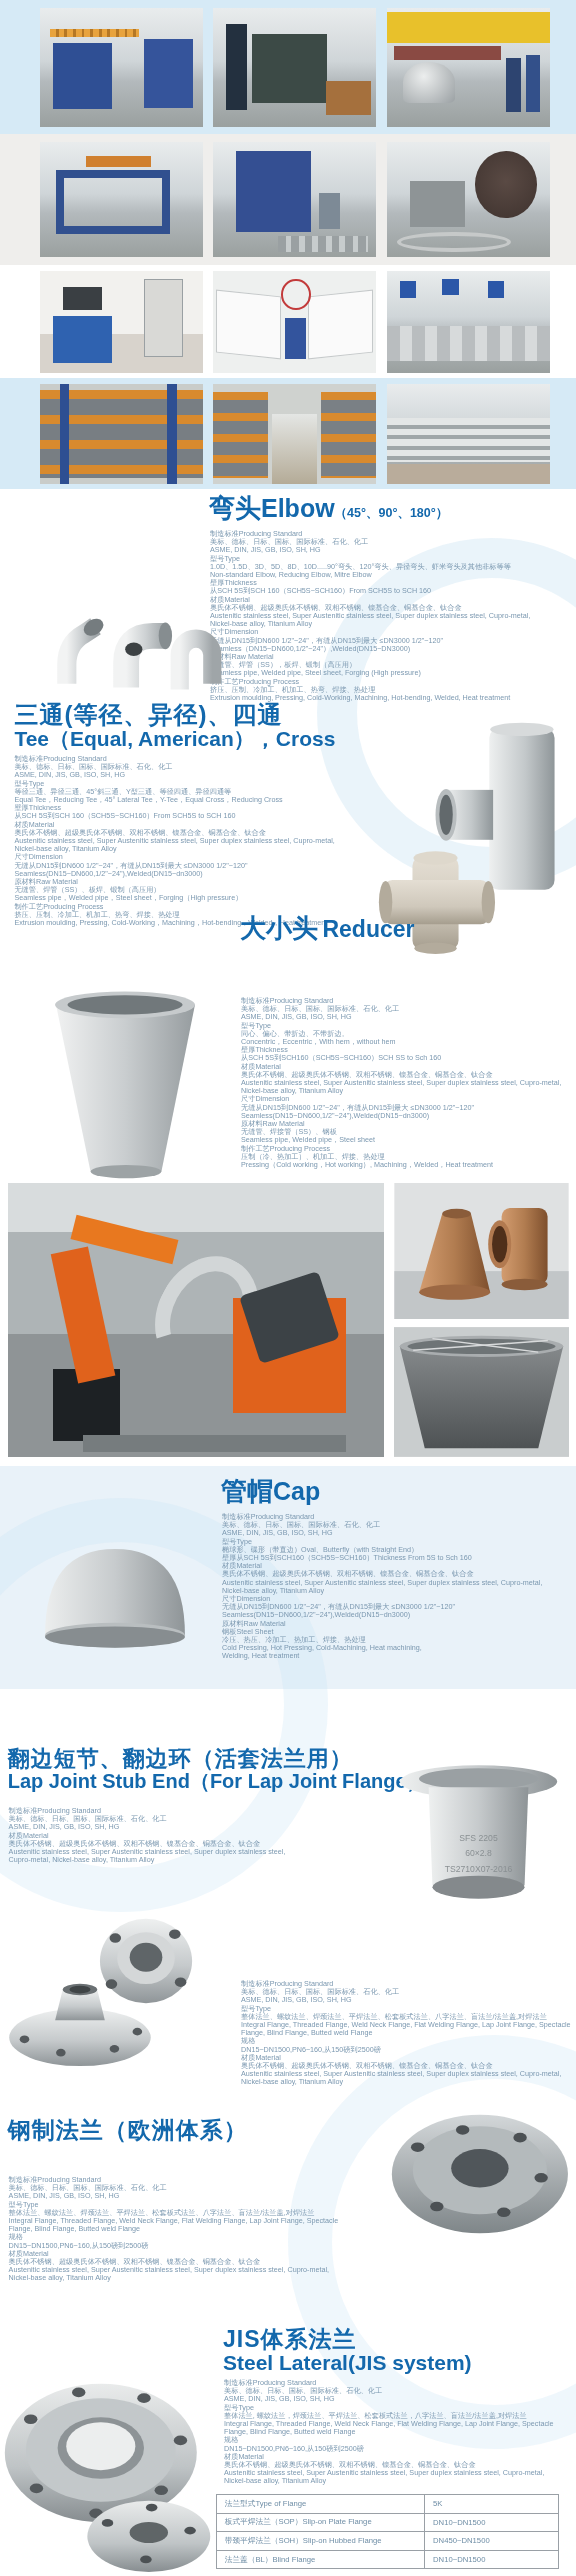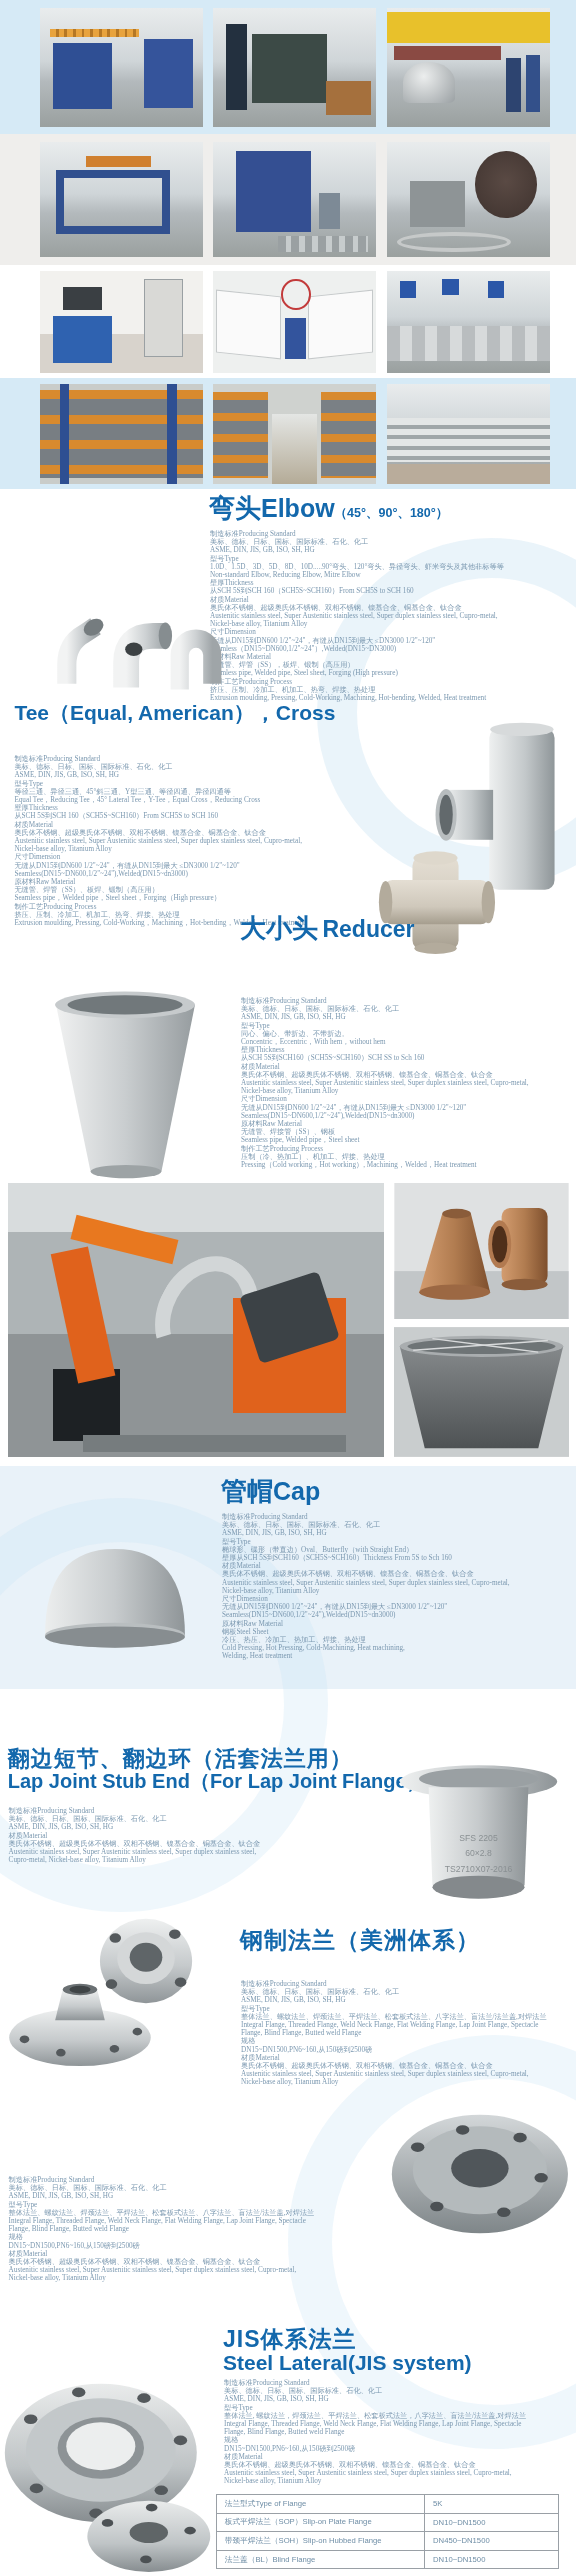--- a/index.html
+++ b/index.html
@@ -8,21 +8,21 @@
   .band{position:absolute;left:0;width:576px;}
   .wm{position:absolute;border-radius:50%;pointer-events:none;}
   .photo{position:absolute;overflow:hidden;background:linear-gradient(180deg,#e9eced 0%,#cfd5d8 45%,#b3b9bc 62%,#9aa09f 100%);}
   .photo i{position:absolute;display:block;}
   .sec-title{position:absolute;color:#1368ac;font-weight:bold;line-height:1.08;}
   .t-zh{font-size:24px;letter-spacing:1px;display:block;}
   .t-en{font-size:21px;display:block;}
   .t-inline-zh{font-size:26px;}
   .t-inline-en{font-size:25px;}
   .t-suffix{font-size:12.5px;font-weight:bold;text-align:right;}
-  .lines{position:absolute;font-family:Liberation Serif, serif;}
+  .lines{position:absolute;}
   .lines div{font-size:7.2px;line-height:8.2px;color:#7b98b0;white-space:nowrap;}
   .flange-table{position:absolute;border-collapse:collapse;background:rgba(255,255,255,.65);}
   .flange-table td{border:1px solid #9aa0a6;font-size:7.7px;color:#6f8ea6;padding:3.8px 7.7px;height:9.6px;}
   .flange-table td.c1{width:192px;}
   .flange-table td.c2{width:117px;}
   svg{position:absolute;overflow:visible;}
   .stub-mark{font-size:9px;fill:#8a9093;font-family:"Liberation Sans",sans-serif;}
 </style>
 </head>
 <body>
@@ -140,20 +140,21 @@
     </defs>
     <path d="M30,124 L30,104 Q30,82 48,72 L60,64" stroke="url(#g1)" stroke-width="20" fill="none"></path>
     <ellipse cx="58" cy="65" rx="11" ry="8" fill="#757c7f" transform="rotate(-32 58 65)"></ellipse>
     <path d="M92,128 L92,102 Q92,74 120,74 L133,74" stroke="url(#g1)" stroke-width="27" fill="none"></path>
     <ellipse cx="133" cy="74" rx="7" ry="14" fill="#868d90"></ellipse>
     <ellipse cx="100" cy="88" rx="9" ry="7" fill="#3c4143"></ellipse>
     <path d="M148,130 L148,94 A17,17 0 1 1 182,94 L182,124" stroke="url(#g1)" stroke-width="19" fill="none"></path>
   </svg>
 
   <div class="sec-title" style="left:14.4px;top:702px;">
+    <span class="t-zh">三通(等径、异径)、四通</span>
     <span class="t-en">Tee（Equal, American），Cross</span>
   </div>
   <div class="lines" style="left:14.4px;top:755px;width:374px;">
       <div>制造标准Producing Standard</div>
       <div>美标、德标、日标、国标、国际标准、石化、化工</div>
       <div>ASME, DIN, JIS, GB, ISO, SH, HG</div>
       <div>型号Type</div>
       <div>等径三通、异径三通、45°斜三通、Y型三通、等径四通、异径四通等</div>
       <div>Equal Tee，Reducing Tee，45° Lateral Tee，Y-Tee，Equal Cross，Reducing Cross</div>
       <div>壁厚Thickness</div>
@@ -367,39 +368,39 @@
     <ellipse cx="78" cy="60" rx="74" ry="30" fill="url(#g6)"></ellipse>
     <path d="M52,42 L104,42 L96,10 L60,10 Z" fill="url(#g6)"></path>
     <ellipse cx="78" cy="10" rx="18" ry="6" fill="#6a7073"></ellipse>
     <ellipse cx="78" cy="10" rx="11" ry="4" fill="#3f4446"></ellipse>
     <ellipse cx="20" cy="62" rx="5" ry="4" fill="#54595c"></ellipse>
     <ellipse cx="58" cy="76" rx="5" ry="4" fill="#54595c"></ellipse>
     <ellipse cx="114" cy="72" rx="5" ry="4" fill="#54595c"></ellipse>
     <ellipse cx="138" cy="54" rx="5" ry="4" fill="#54595c"></ellipse>
   </svg>
   <div class="sec-title" style="left:240px;top:1928px;">
-    <span class="t-zh" style="font-size:23px;">钢制法兰（美洲体系）</span>
   </div>
   <div class="lines" style="left:241px;top:1980px;width:331px;">
       <div>制造标准Producing Standard</div>
       <div>美标、德标、日标、国标、国际标准、石化、化工</div>
       <div>ASME, DIN, JIS, GB, ISO, SH, HG</div>
       <div>型号Type</div>
       <div>整体法兰、螺纹法兰、焊颈法兰、平焊法兰、松套板式法兰、八字法兰、盲法兰/法兰盖,对焊法兰</div>
       <div>Integral Flange, Threaded Flange, Weld Neck Flange, Flat Welding Flange, Lap Joint Flange, Spectacle</div>
       <div>Flange, Blind Flange, Butted weld Flange</div>
       <div>规格</div>
       <div>DN15~DN1500,PN6~160,从150磅到2500磅</div>
       <div>材质Material</div>
       <div>奥氏体不锈钢、超级奥氏体不锈钢、双相不锈钢、镍基合金、铜基合金、钛合金</div>
       <div>Austenitic stainless steel, Super Austenitic stainless steel, Super duplex stainless steel, Cupro-metal,</div>
       <div>Nickel-base alloy, Titanium Alloy</div>
     </div>
 
   <div class="sec-title" style="left:7.7px;top:2118px;">
+    <span class="t-zh" style="font-size:23px;">钢制法兰（欧洲体系）</span>
   </div>
   <div class="lines" style="left:8.6px;top:2176px;width:384px;">
       <div>制造标准Producing Standard</div>
       <div>美标、德标、日标、国标、国际标准、石化、化工</div>
       <div>ASME, DIN, JIS, GB, ISO, SH, HG</div>
       <div>型号Type</div>
       <div>整体法兰、螺纹法兰、焊颈法兰、平焊法兰、松套板式法兰、八字法兰、盲法兰/法兰盖,对焊法兰</div>
       <div>Integral Flange, Threaded Flange, Weld Neck Flange, Flat Welding Flange, Lap Joint Flange, Spectacle</div>
       <div>Flange, Blind Flange, Butted weld Flange</div>
       <div>规格</div>

